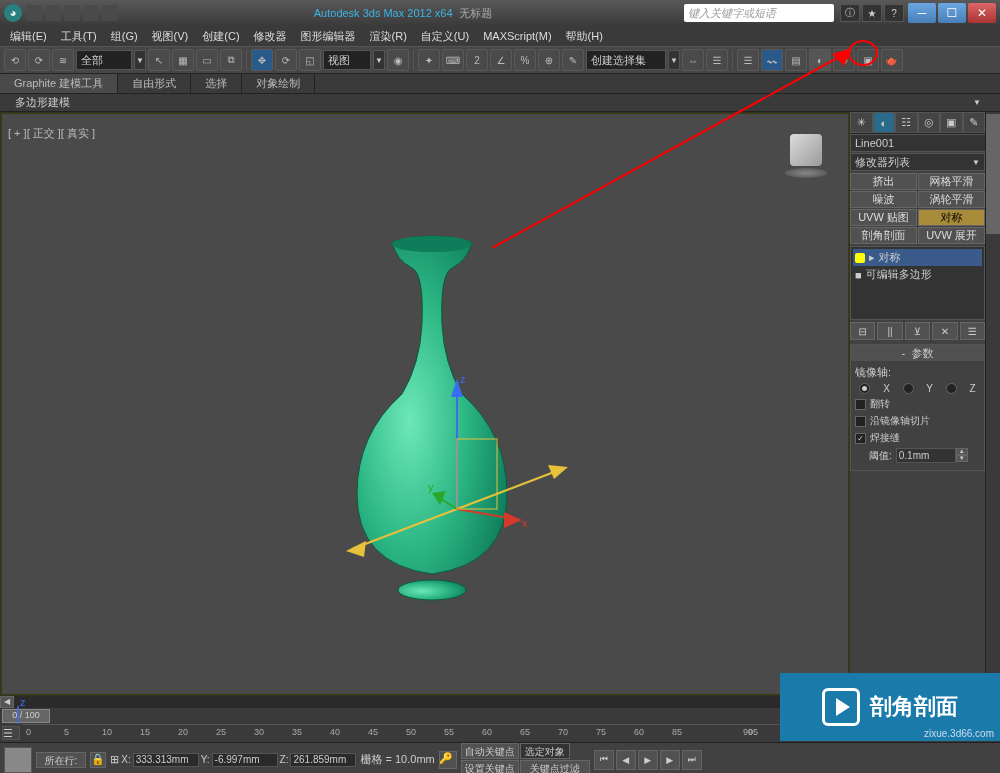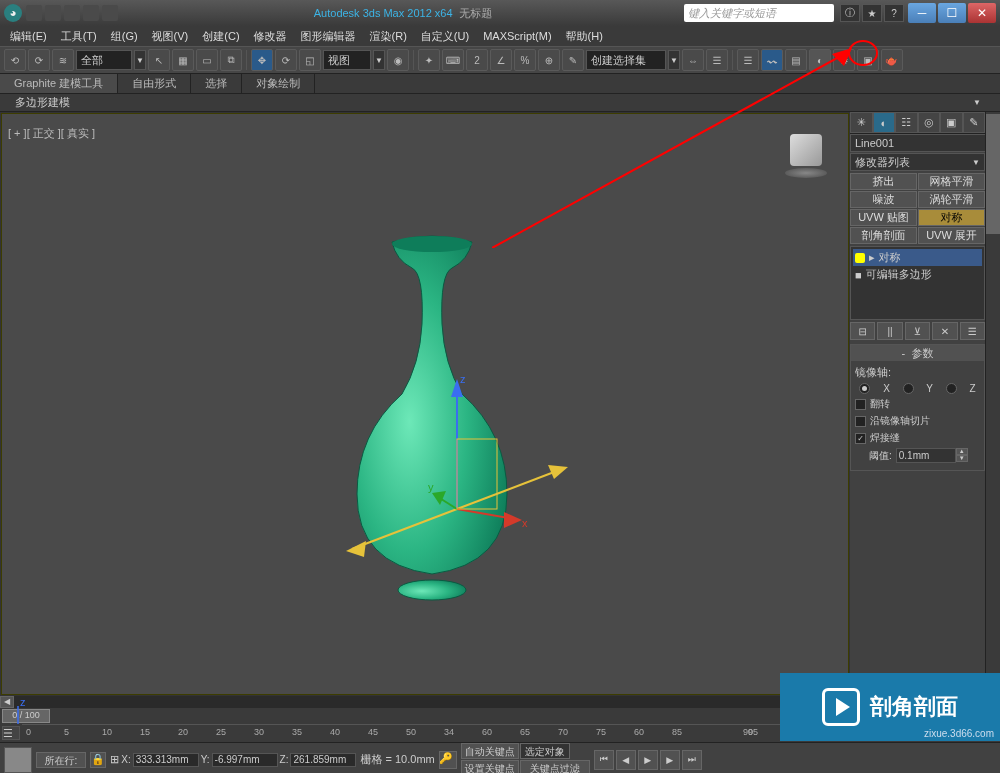--- a/index.html
+++ b/index.html
@@ -345,21 +345,21 @@
       <span class="tick" style="left: 42px;">5</span>
       <span class="tick" style="left: 80px;">10</span>
       <span class="tick" style="left: 118px;">15</span>
       <span class="tick" style="left: 156px;">20</span>
       <span class="tick" style="left: 194px;">25</span>
       <span class="tick" style="left: 232px;">30</span>
       <span class="tick" style="left: 270px;">35</span>
       <span class="tick" style="left: 308px;">40</span>
       <span class="tick" style="left: 346px;">45</span>
       <span class="tick" style="left: 384px;">50</span>
-      <span class="tick" style="left: 422px;">34</span>
+      <span class="tick" style="left: 422px;">55</span>
       <span class="tick" style="left: 460px;">60</span>
       <span class="tick" style="left: 498px;">65</span>
       <span class="tick" style="left: 536px;">70</span>
       <span class="tick" style="left: 574px;">75</span>
       <span class="tick" style="left: 612px;">60</span>
       <span class="tick" style="left: 650px;">85</span>
       <span class="tick" style="left: 721px;">90</span>
       <span class="tick" style="left: 726px;">95</span>
       <span class="tick" style="left: 764px;">100</span>
     </div>

